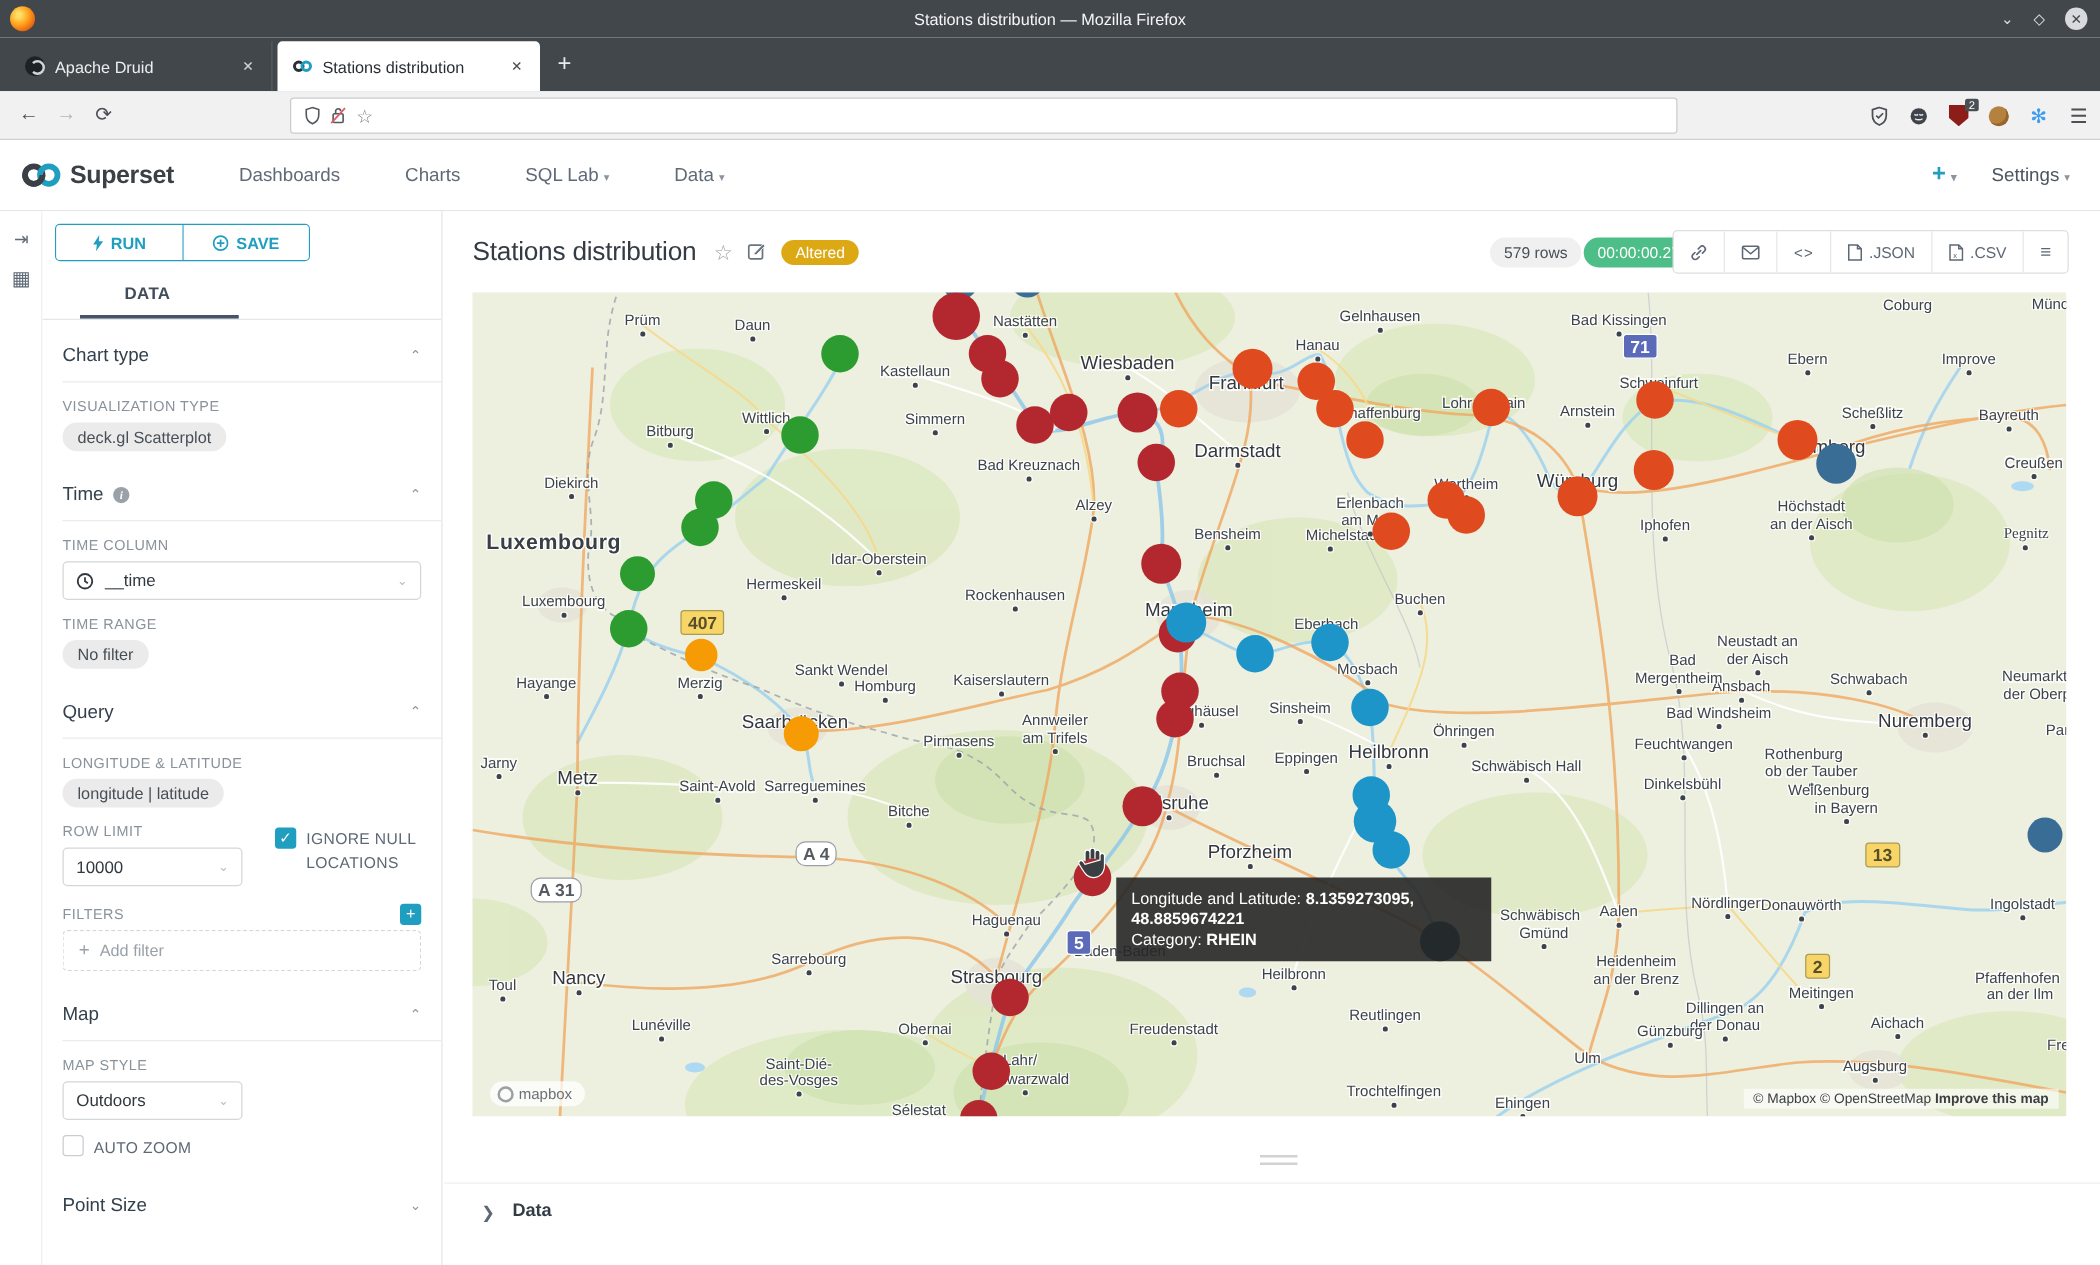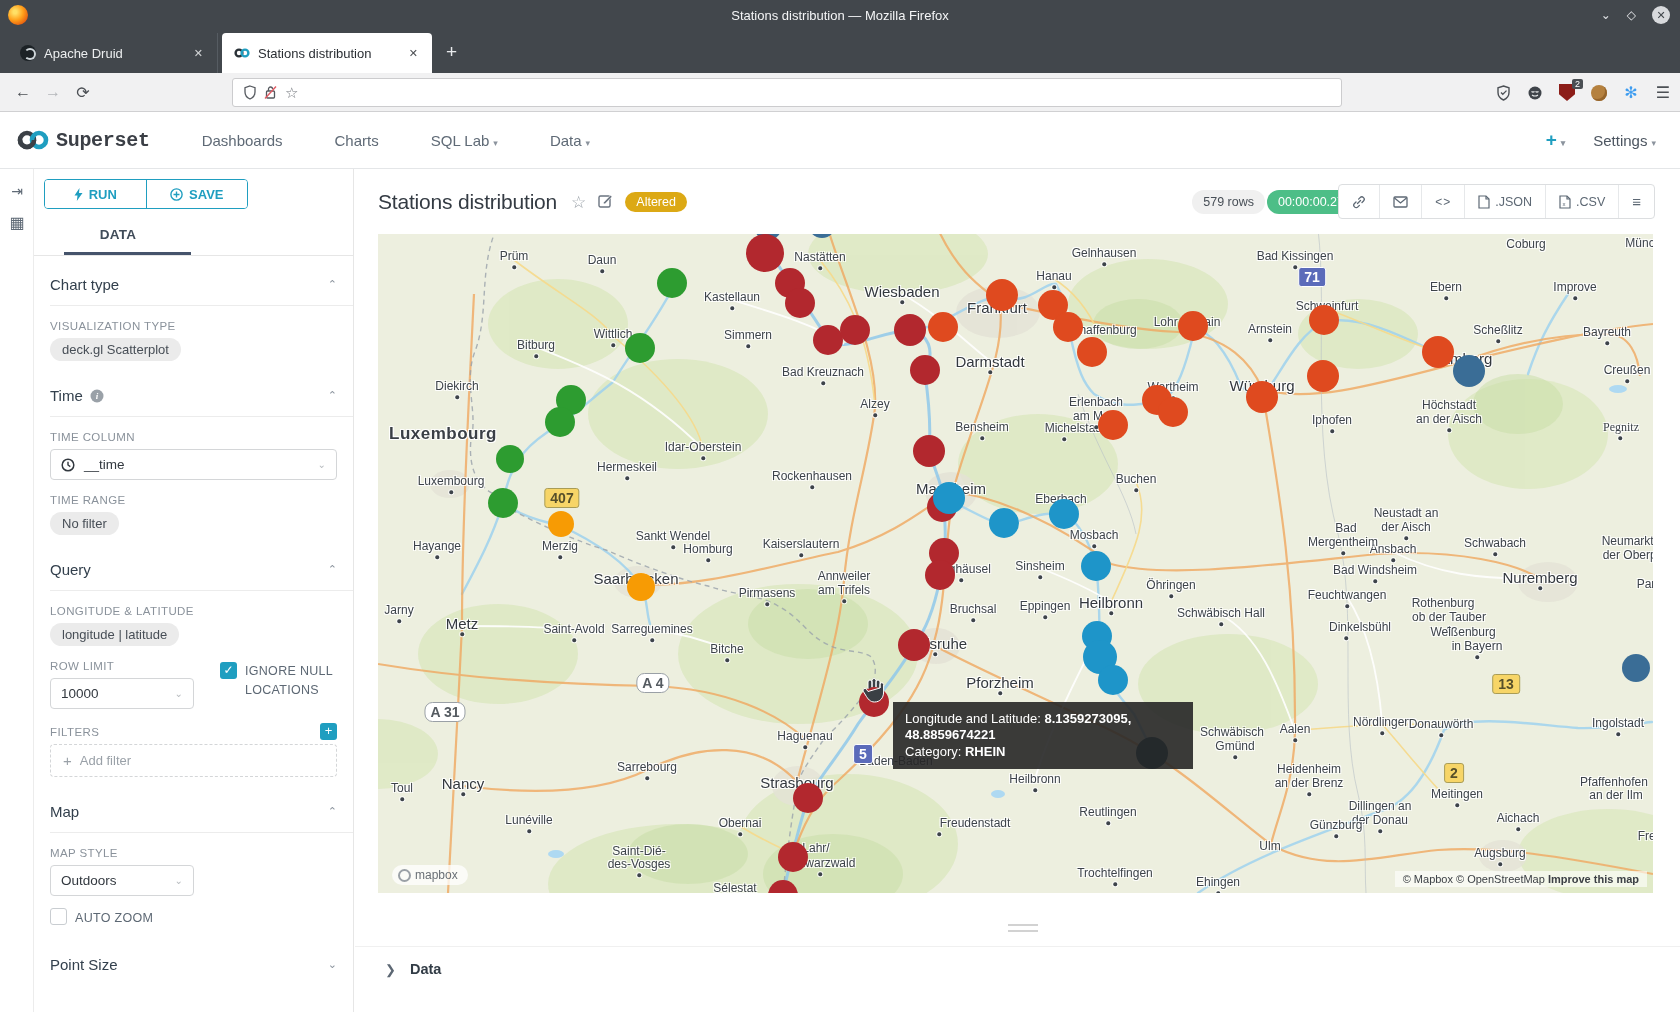--- a/index.html
+++ b/index.html
@@ -34,21 +34,21 @@
   #url-star { color:#74787e; font-size:15px; margin-left:8px; }
   #ext-icons { position:absolute; right:8px; top:0; height:39px; display:flex; align-items:center; gap:14px; }
   .ext { width:18px; height:18px; display:flex; align-items:center; justify-content:center; font-size:13px; color:#4c5055; position:relative; }
   .ublock { width:16px; height:17px; background:#8c1d18; clip-path:polygon(0 0,100% 0,100% 60%,50% 100%,0 60%); }
   .ublock-badge { position:absolute; top:-5px; right:-7px; background:#4a4f54; color:#fff; font-size:9px; padding:0 3px; border-radius:2px; }
   .cookie { width:16px; height:16px; border-radius:50%; background:#b5813f; box-shadow:inset -2px -2px 0 #96652c; }
   .aster { color:#3d9cf0; font-size:16px; }
 
   
   #ssnav { position:absolute; left:0; top:112px; width:1680px; height:57px; background:#fff; border-bottom:1px solid #e4e6e8; display:flex; align-items:center; }
-  #ss-brand { display:flex; align-items:flex-end; margin-left:16px;font-family:Liberation Mono, monospace; }
+  #ss-brand { display:flex; align-items:flex-end; margin-left:16px; }
   #ss-brand svg { margin-right:6px; }
   #ss-name { font-size:20px; font-weight:700; color:#3b3f46; letter-spacing:-.3px; }
   .nav-item { font-size:15px; color:#5f6a76; margin-left:52px; }
   .caret { font-size:9px; color:#8b939d; margin-left:4px; }
   #nav-right { position:absolute; right:24px; display:flex; align-items:center; gap:28px; }
   #plus-btn { color:#1f9ec0; font-size:19px; font-weight:700; }
   #settings { font-size:15px; color:#4c5560; }
 
   
   #rail { position:absolute; left:0; top:169px; width:34px; height:843px; background:#fff; border-right:1px solid #ececec; }
@@ -610,21 +610,21 @@
       <div class="city" style="left: 667px; top: 372px;">Eppingen</div>
       <div class="cdot" style="left: 667px; top: 383px;"></div>
       <div class="city c-big" style="left: 733px; top: 368px;">Heilbronn</div>
       <div class="cdot" style="left: 733px; top: 379px;"></div>
       <div class="city" style="left: 793px; top: 351px;">Öhringen</div>
       <div class="cdot" style="left: 793px; top: 362px;"></div>
       <div class="city" style="left: 843px; top: 379px;">Schwäbisch Hall</div>
       <div class="cdot" style="left: 843px; top: 390px;"></div>
       <div class="city" style="left: 969px; top: 361px;">Feuchtwangen</div>
       <div class="cdot" style="left: 969px; top: 372px;"></div>
-      <div class="city" style="left: 968px; top: 393px; margin-left: 14px;">Dinkelsbühl</div>
+      <div class="city" style="left: 968px; top: 393px;">Dinkelsbühl</div>
       <div class="cdot" style="left: 968px; top: 404px;"></div>
       <div class="city" style="left: 1085px; top: 398px;">Weißenburg</div>
       <div class="city" style="left: 1099px; top: 412px;">in Bayern</div>
       <div class="cdot" style="left: 1099px; top: 423px;"></div>
       <div class="city" style="left: 1256px; top: 307px;">Neumarkt in</div>
       <div class="city" style="left: 1261px; top: 321px;">der Oberpfalz</div>
       <div class="city" style="left: 1283px; top: 350px;">Parsberg</div>
       <div class="city c-big" style="left: 557px; top: 409px;">Karlsruhe</div>
       <div class="cdot" style="left: 557px; top: 420px;"></div>
       <div class="city c-big" style="left: 622px; top: 448px;">Pforzheim</div>
@@ -654,21 +654,21 @@
       <div class="cdot" style="left: 1122px; top: 630px;"></div>
       <div class="city" style="left: 892px; top: 612px;">Ulm</div>
       <div class="city" style="left: 840px; top: 648px;">Ehingen</div>
       <div class="cdot" style="left: 840px; top: 659px;"></div>
       <div class="city" style="left: 737px; top: 639px;">Trochtelfingen</div>
       <div class="cdot" style="left: 737px; top: 650px;"></div>
       <div class="city" style="left: 730px; top: 578px;">Reutlingen</div>
       <div class="cdot" style="left: 730px; top: 589px;"></div>
       <div class="city" style="left: 657px; top: 545px;">Heilbronn</div>
       <div class="cdot" style="left: 657px; top: 556px;"></div>
-      <div class="city" style="left: 561px; top: 589px; margin-left: 36px;">Freudenstadt</div>
+      <div class="city" style="left: 561px; top: 589px;">Freudenstadt</div>
       <div class="cdot" style="left: 561px; top: 600px;"></div>
       <div class="city c-big" style="left: 419px; top: 548px;">Strasbourg</div>
       <div class="cdot" style="left: 419px; top: 559px;"></div>
       <div class="city" style="left: 362px; top: 589px;">Obernai</div>
       <div class="cdot" style="left: 362px; top: 600px;"></div>
       <div class="city" style="left: 357px; top: 654px;">Sélestat</div>
       <div class="city" style="left: 261px; top: 617px;">Saint-Dié-</div>
       <div class="city" style="left: 261px; top: 630px;">des-Vosges</div>
       <div class="cdot" style="left: 261px; top: 641px;"></div>
       <div class="city" style="left: 438px; top: 614px;">Lahr/</div>

